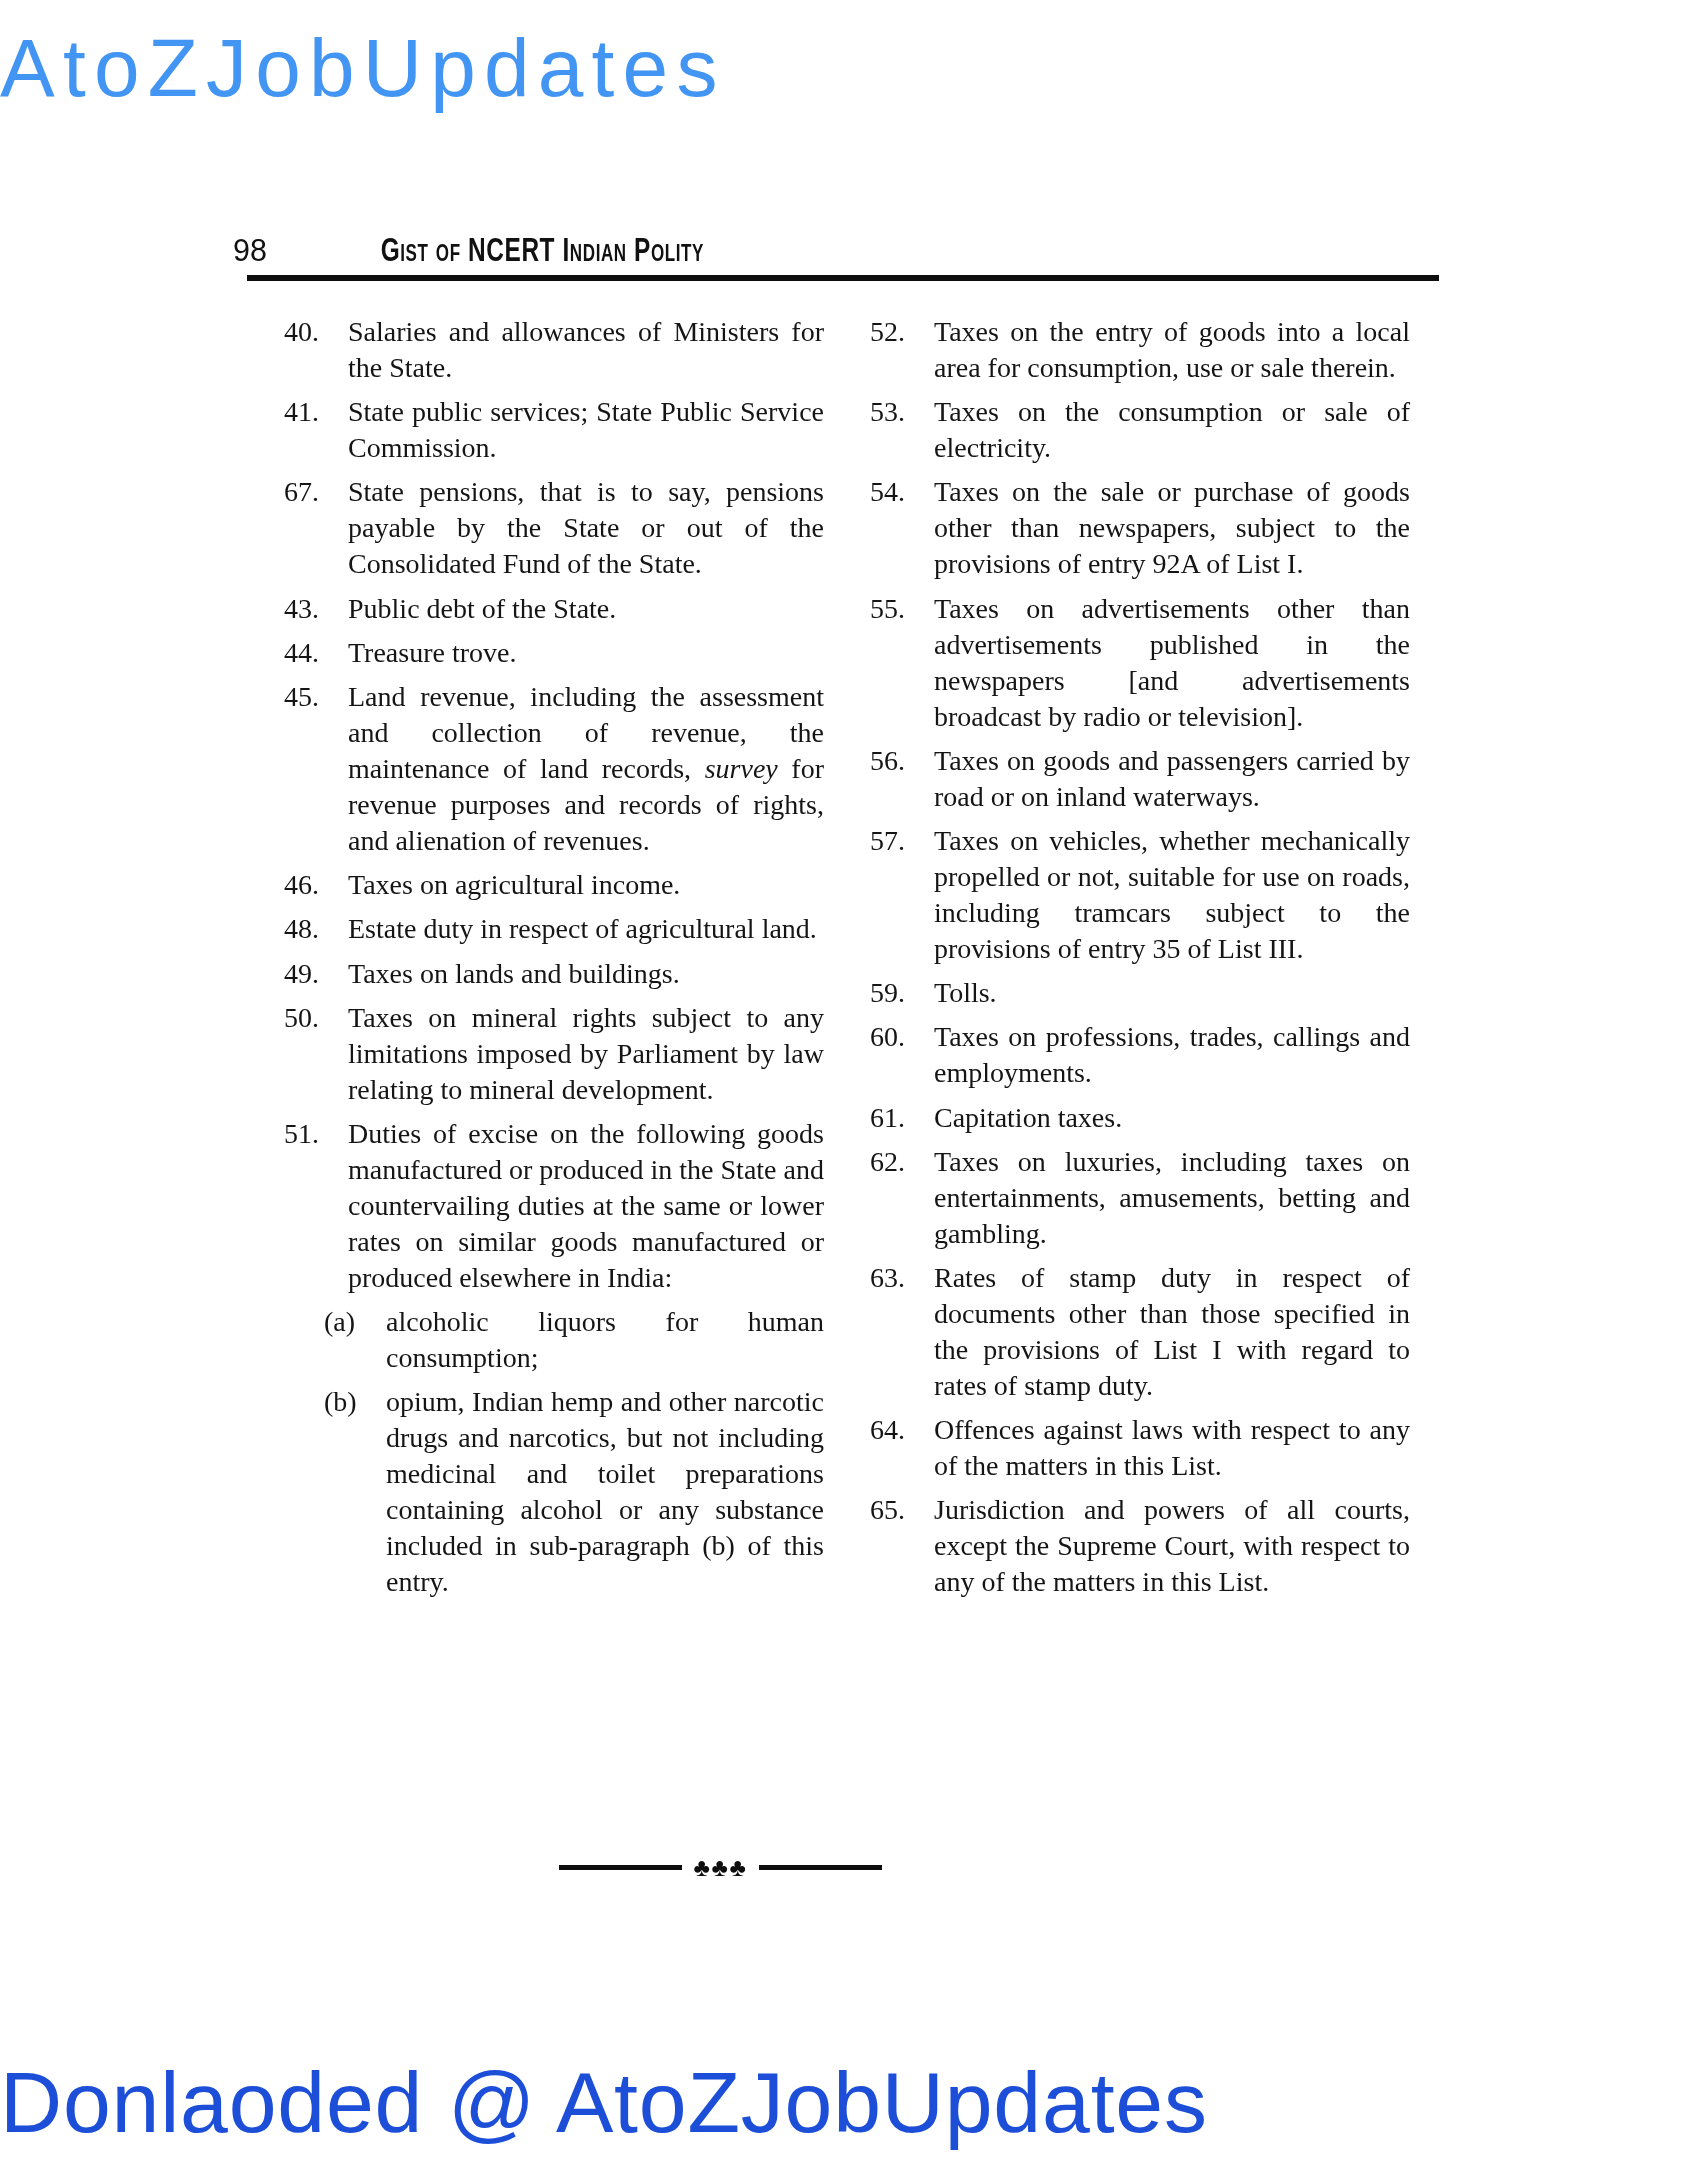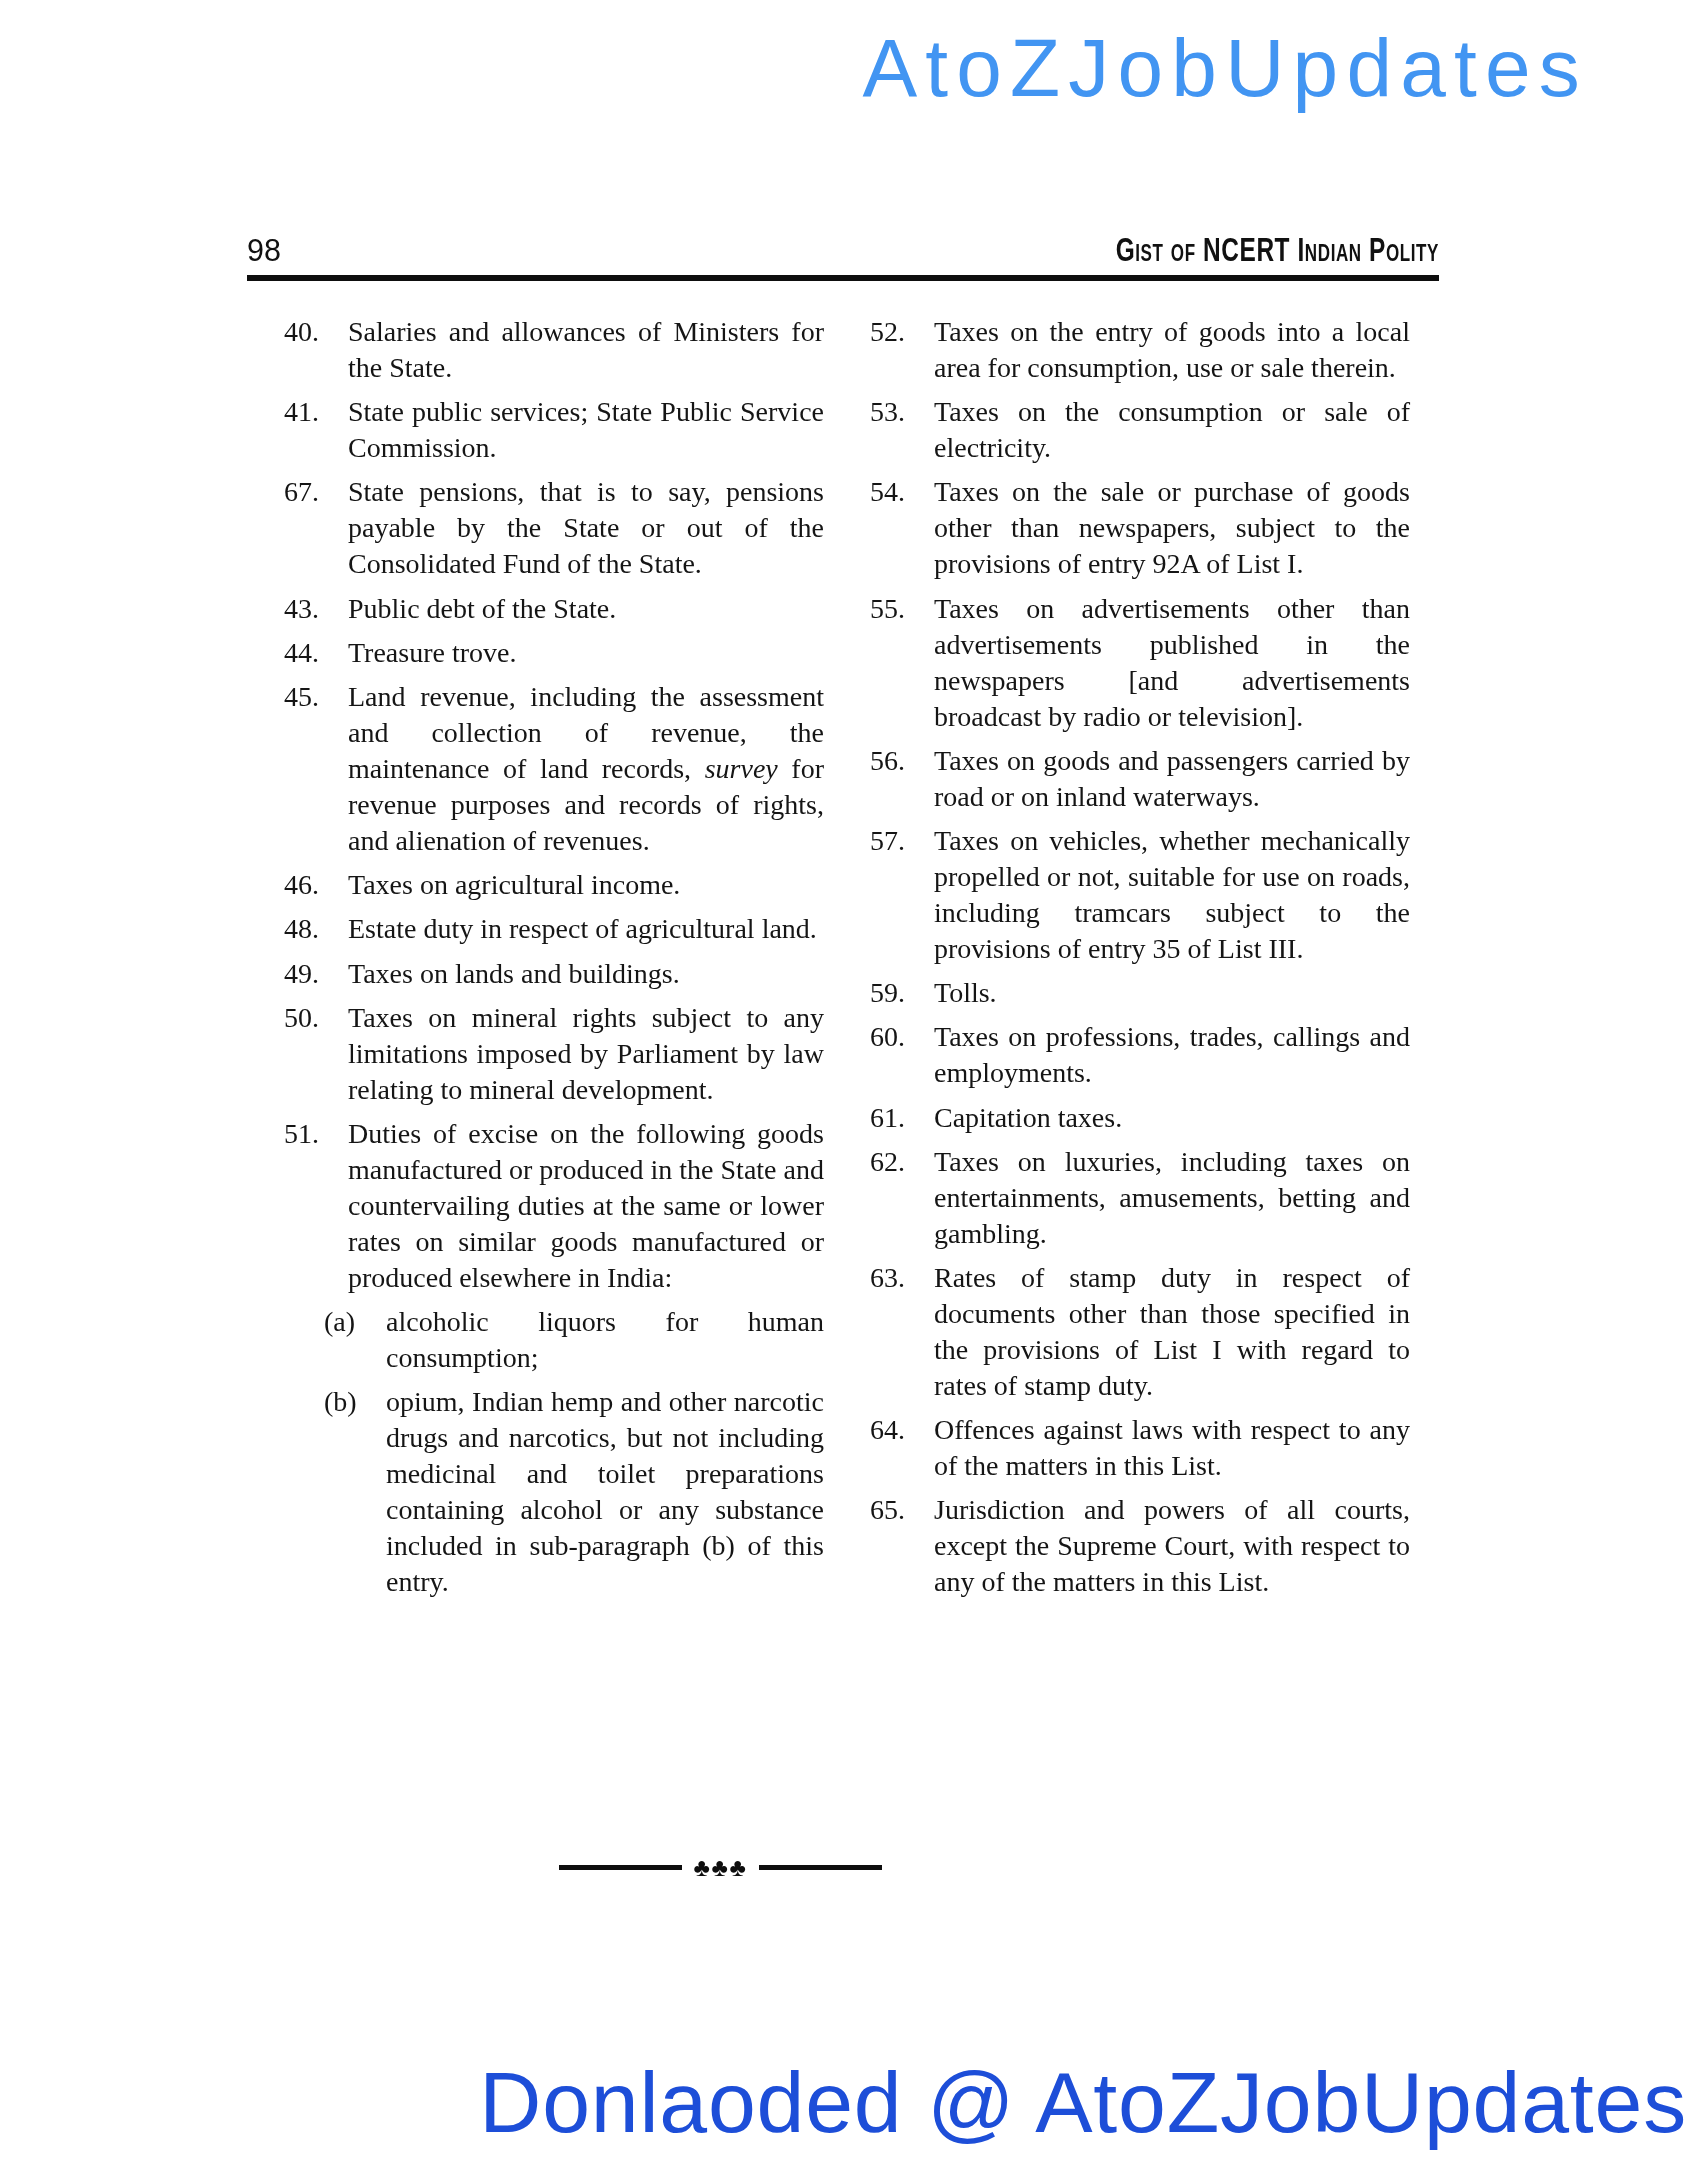--- a/index.html
+++ b/index.html
@@ -9,44 +9,44 @@
     height: 2183px;
     background: #ffffff;
     font-family: "Liberation Serif", "DejaVu Serif", serif;
     color: #151515;
     overflow: hidden;
   }
   .wm {
     position: absolute;
     left: 0;
     width: 100%;
-    text-align: right;
+    text-align: left;
     font-family: "Liberation Sans", "DejaVu Sans", sans-serif;
     color: #4295f2;
     white-space: nowrap;
   }
   .wm-top {
     top: 21.4px;
     font-size: 82px;
     letter-spacing: 8.2px;
     padding-right: 99px;
     box-sizing: border-box;
   }
   .wm-bottom {
     top: 2053px;
     font-size: 86px;
     letter-spacing: 0.8px;
   }
   .running-head {
     position: absolute;
-    left: 247px;
+    left: 233px;
     top: 231px;
     width: 1192px;
     display: flex;
-    justify-content: space-between;
+    justify-content: flex-start;
     align-items: baseline;
   }
   .pageno {
     font-family: "Liberation Sans", "DejaVu Sans", sans-serif;
     font-size: 30.5px;
     color: #111111;
   }
   .booktitle {
     font-family: "Liberation Sans", "DejaVu Sans", sans-serif;
     font-weight: 700;

